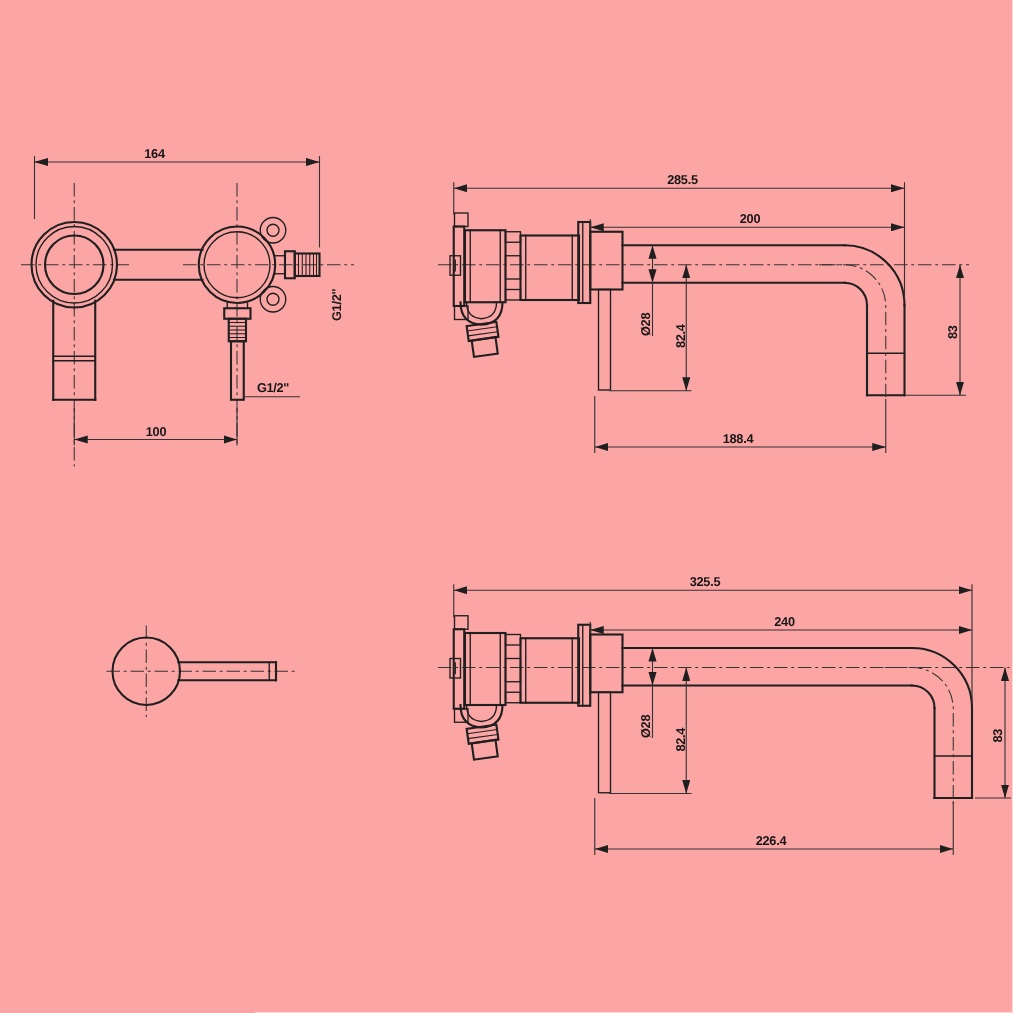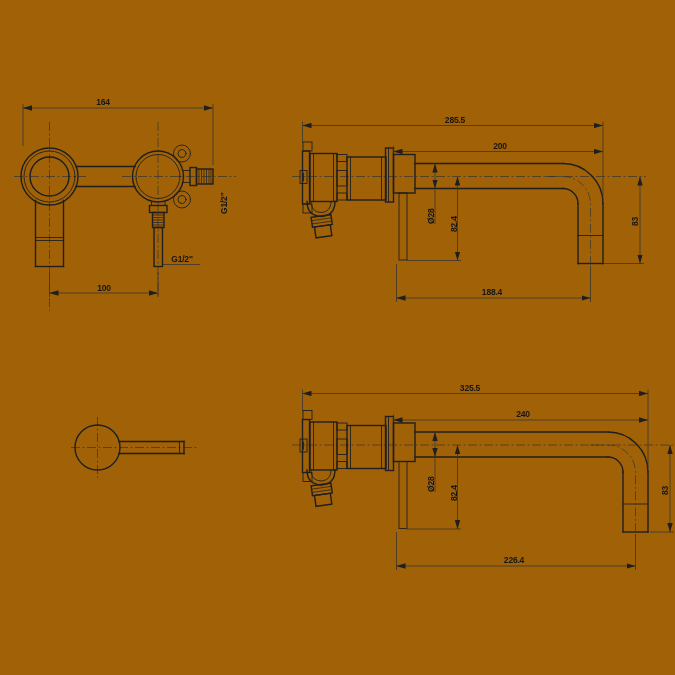--- a/index.html
+++ b/index.html
@@ -1,16 +1,16 @@
 <!DOCTYPE html>
 <html><head>
 <meta charset="utf-8">
 <style>
   html,body{margin:0;padding:0;background:#ffffff;}
-  .page{width:675px;height:675px;background:#a16207;position:relative;overflow:hidden;}
+  .page{width:675px;height:675px;background:#fca5a5;position:relative;overflow:hidden;}
   svg text{fill:#161616;font:700 8.5px "Liberation Sans", sans-serif;letter-spacing:-0.2px;}
   .o {fill:none;stroke:#1f1f1f;stroke-width:1.4;stroke-linecap:square;}
   .o1{fill:none;stroke:#1f1f1f;stroke-width:0.9;stroke-linecap:square;}
   .h {fill:none;stroke:#1f1f1f;stroke-width:0.7;}
   .d {fill:none;stroke:#333333;stroke-width:0.75;}
   .c {fill:none;stroke:#333333;stroke-width:0.7;stroke-dasharray:9 2.5 2 2.5;}
 </style>
 </head>
 <body>
 

